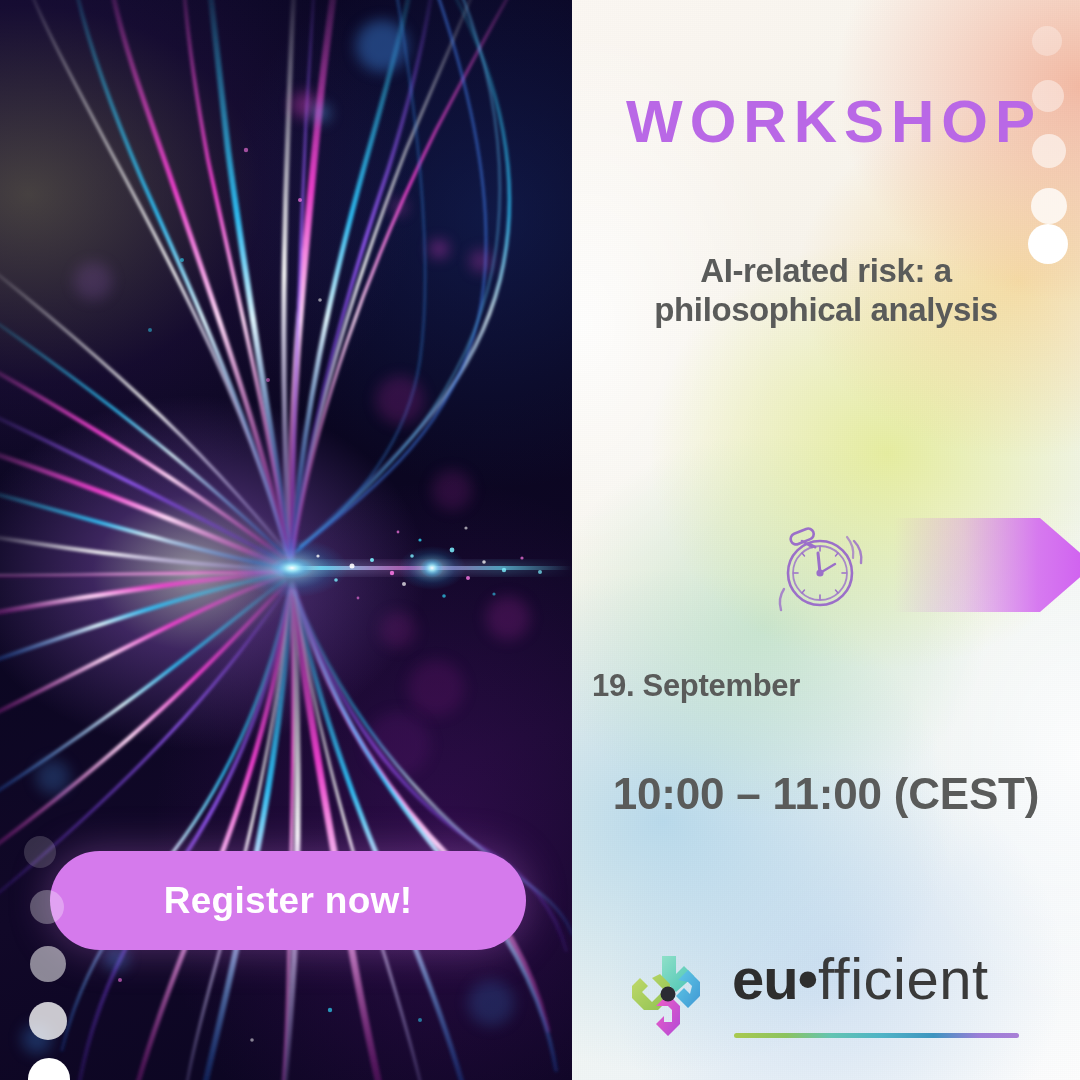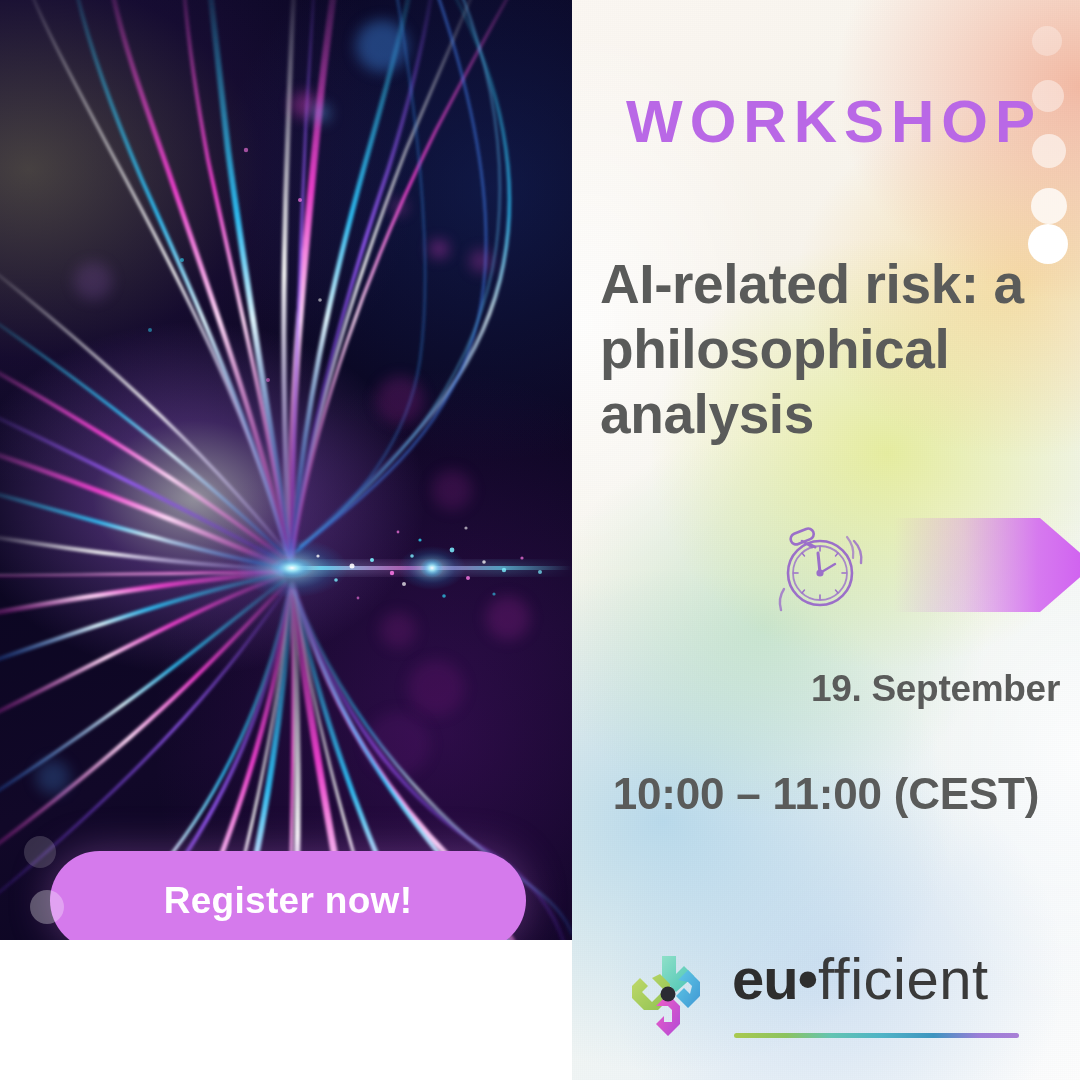--- a/index.html
+++ b/index.html
@@ -3,21 +3,21 @@
 <meta charset="utf-8">
 <style>
   * { margin:0; padding:0; box-sizing:border-box; }
   html,body { width:1080px; height:1080px; overflow:hidden; background:#fff; }
   body { font-family:"Liberation Sans", sans-serif; }
 
   .poster { position:relative; width:1080px; height:1080px; overflow:hidden; display:flex; }
 
   
   .left-panel {
-    position:relative; width:572px; height:940px; overflow:hidden;
+    position:relative; width:572px; height:1080px; overflow:hidden;
     background:
       radial-gradient(ellipse 340px 260px at 34% 53%, rgba(255,255,255,.55) 0%, rgba(190,120,255,.28) 30%, rgba(40,10,70,0) 68%),
       radial-gradient(ellipse 520px 420px at 5% 18%, rgba(225,215,140,.28) 0%, rgba(120,60,160,.10) 45%, rgba(8,6,30,0) 75%),
       radial-gradient(ellipse 420px 520px at 78% 78%, rgba(150,30,190,.22) 0%, rgba(8,6,30,0) 70%),
       radial-gradient(ellipse 380px 380px at 86% 20%, rgba(30,70,160,.28) 0%, rgba(8,6,30,0) 72%),
       linear-gradient(160deg,#0b0726 0%, #0a0620 45%, #110828 72%, #0a0520 100%);
     padding-left: 46px;
   }
   .fiber-svg { position:absolute; inset:0; width:572px; height:1080px; }
 
@@ -62,34 +62,34 @@
   }
 
   .wk-title {
     position:absolute; left:16px; right:0; top:92px; text-align:center;
     font-size:60px; font-weight:bold; letter-spacing:7px;
     color:#b968e6; line-height:1;
     font-family:"Liberation Sans", sans-serif;
   }
 
   .talk-title {
-    position:absolute; left:28px; right:28px; top:252px; 
-    font-size:55px; font-weight:bold; line-height:1.18;
+    position:absolute; left:28px; right:28px; top:252px; text-align:center;
+    font-size:33px; font-weight:bold; line-height:1.18;
     color:#5a5b5a; letter-spacing:-.4px;
     font-family:"Liberation Sans", sans-serif;
   }
 
   
   .icon-band { position:absolute; left:0; top:505px; width:508px; height:120px; }
   .arrow-shape { position:absolute; left:322px; top:9px; width:210px; height:102px; }
   .stopwatch { position:absolute; left:196px; top:6px; width:110px; height:108px; }
 
   .date-line {
-    position:absolute; left:20px; right:20px; top:668px; text-align:right;
-    font-size:37px; font-weight:bold; color:#5a5b5a; letter-spacing:-.3px;
+    position:absolute; left:20px; right:20px; top:668px; text-align:left;
+    font-size:31px; font-weight:bold; color:#5a5b5a; letter-spacing:-.3px;
     font-family:"Liberation Sans", sans-serif;
   }
   .time-line {
     position:absolute; left:20px; right:20px; top:769px; text-align:center;
     font-size:44px; font-weight:bold; color:#5a5b5a; letter-spacing:-.2px;
     font-family:"Liberation Sans", sans-serif;
   }
 
   
   .logo { position:absolute; left:50px; top:944px; width:410px; height:100px; display:flex; align-items:center; }

